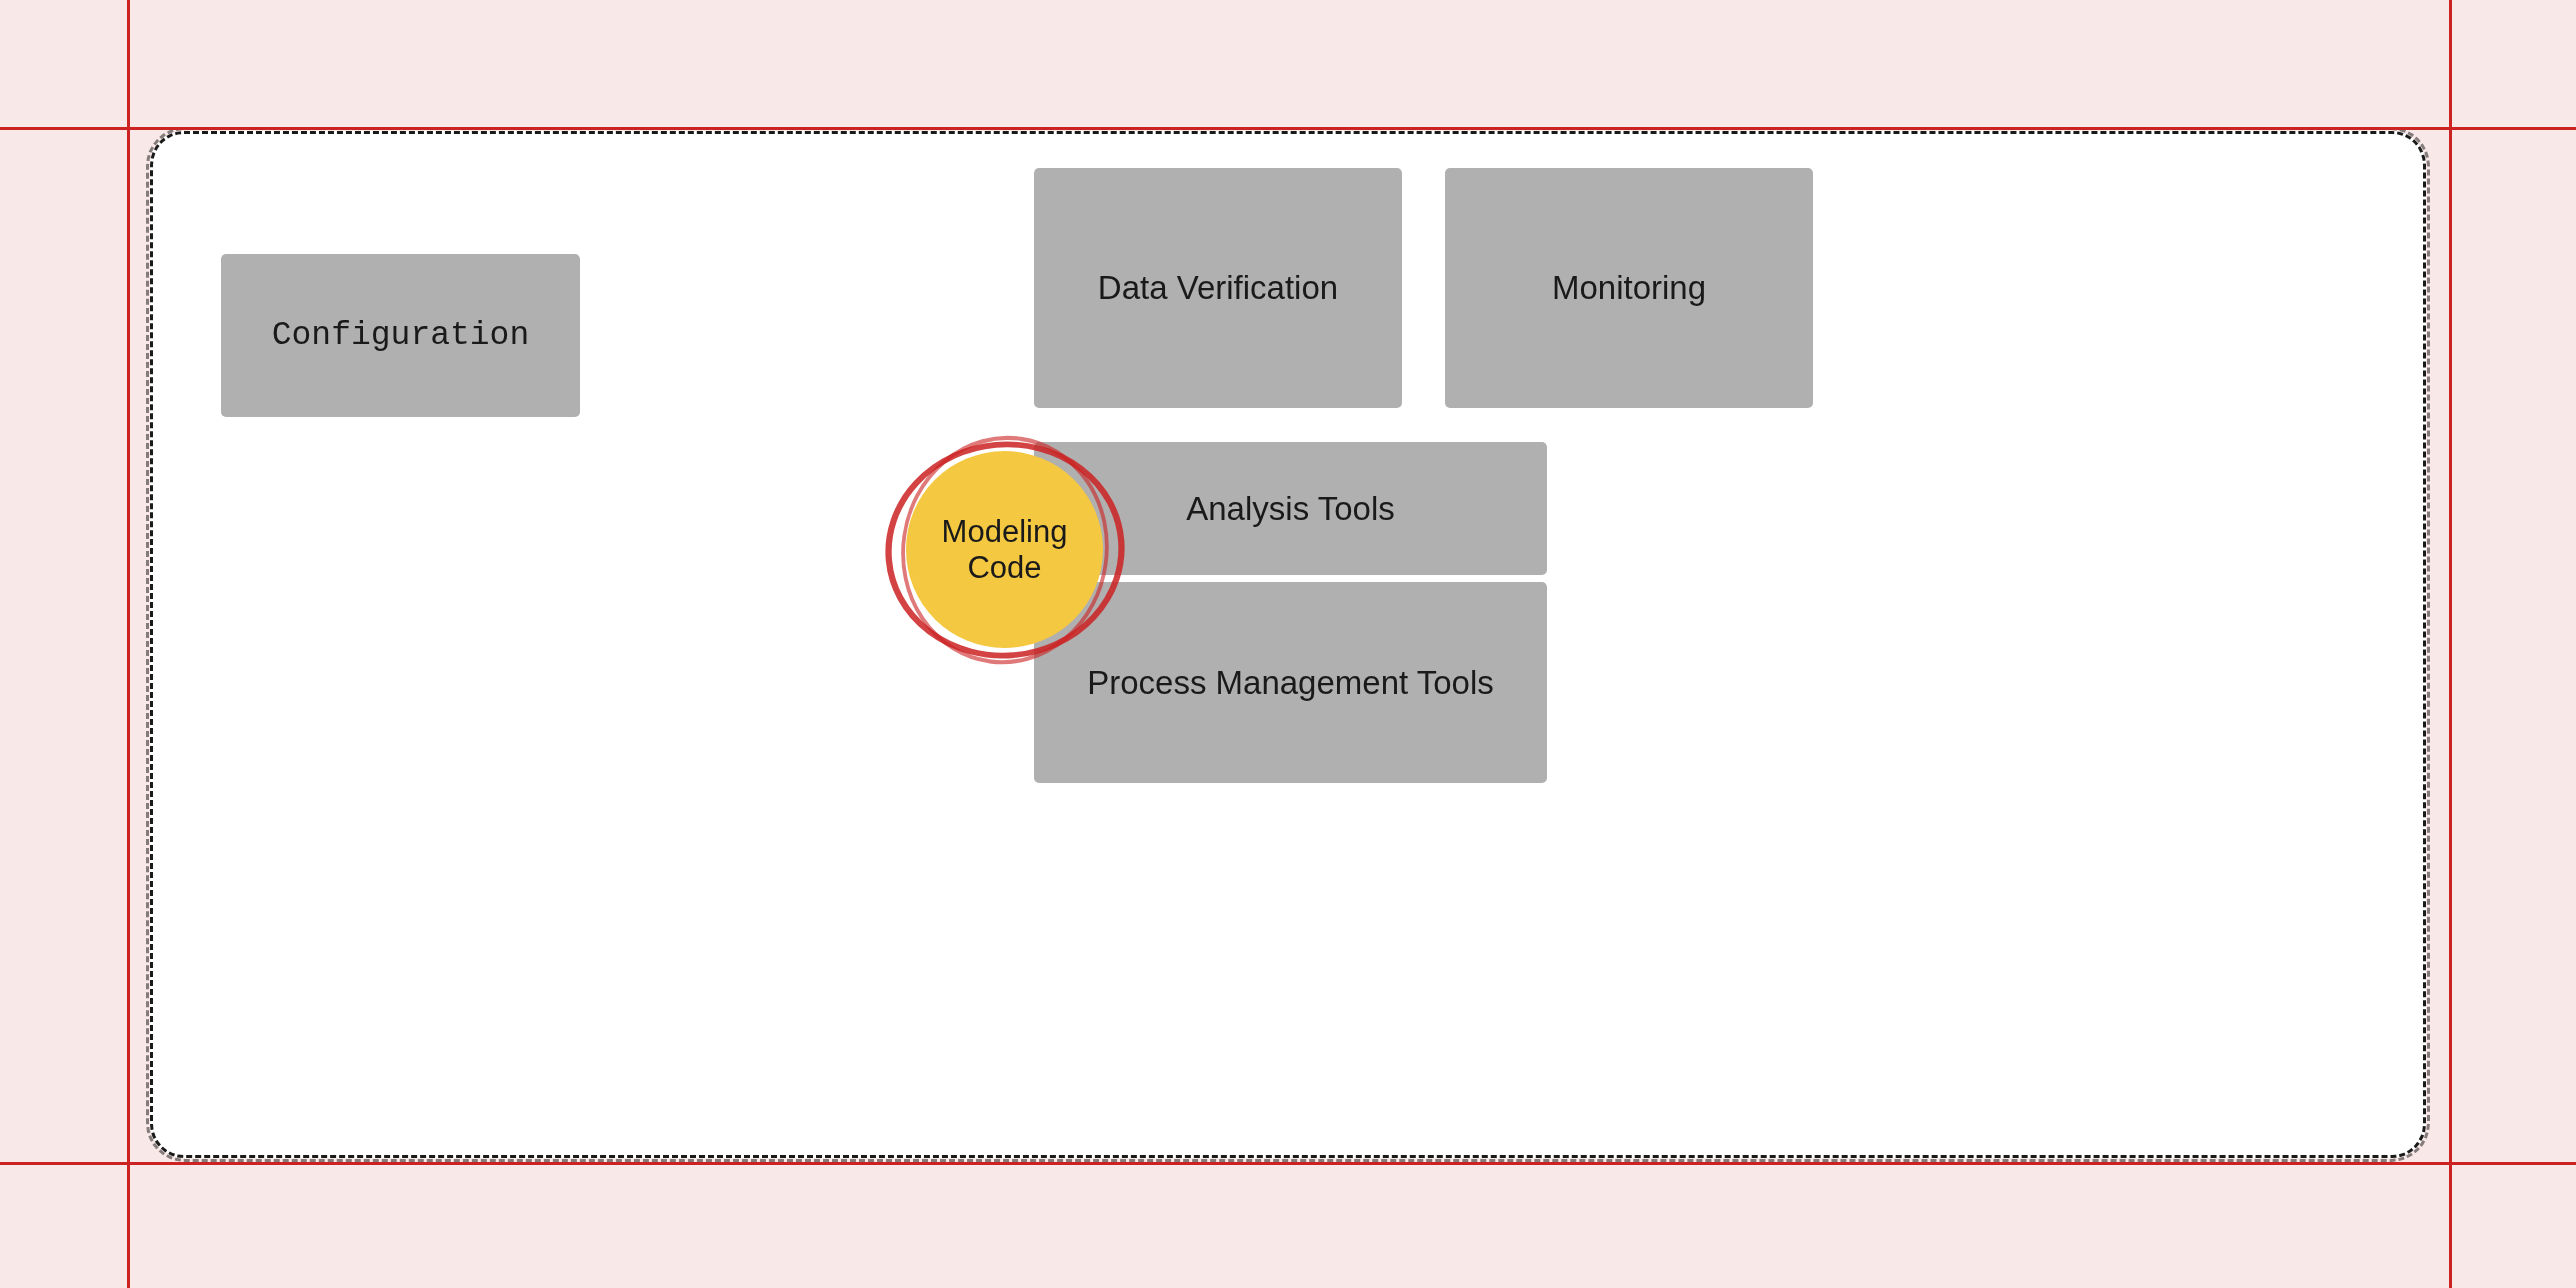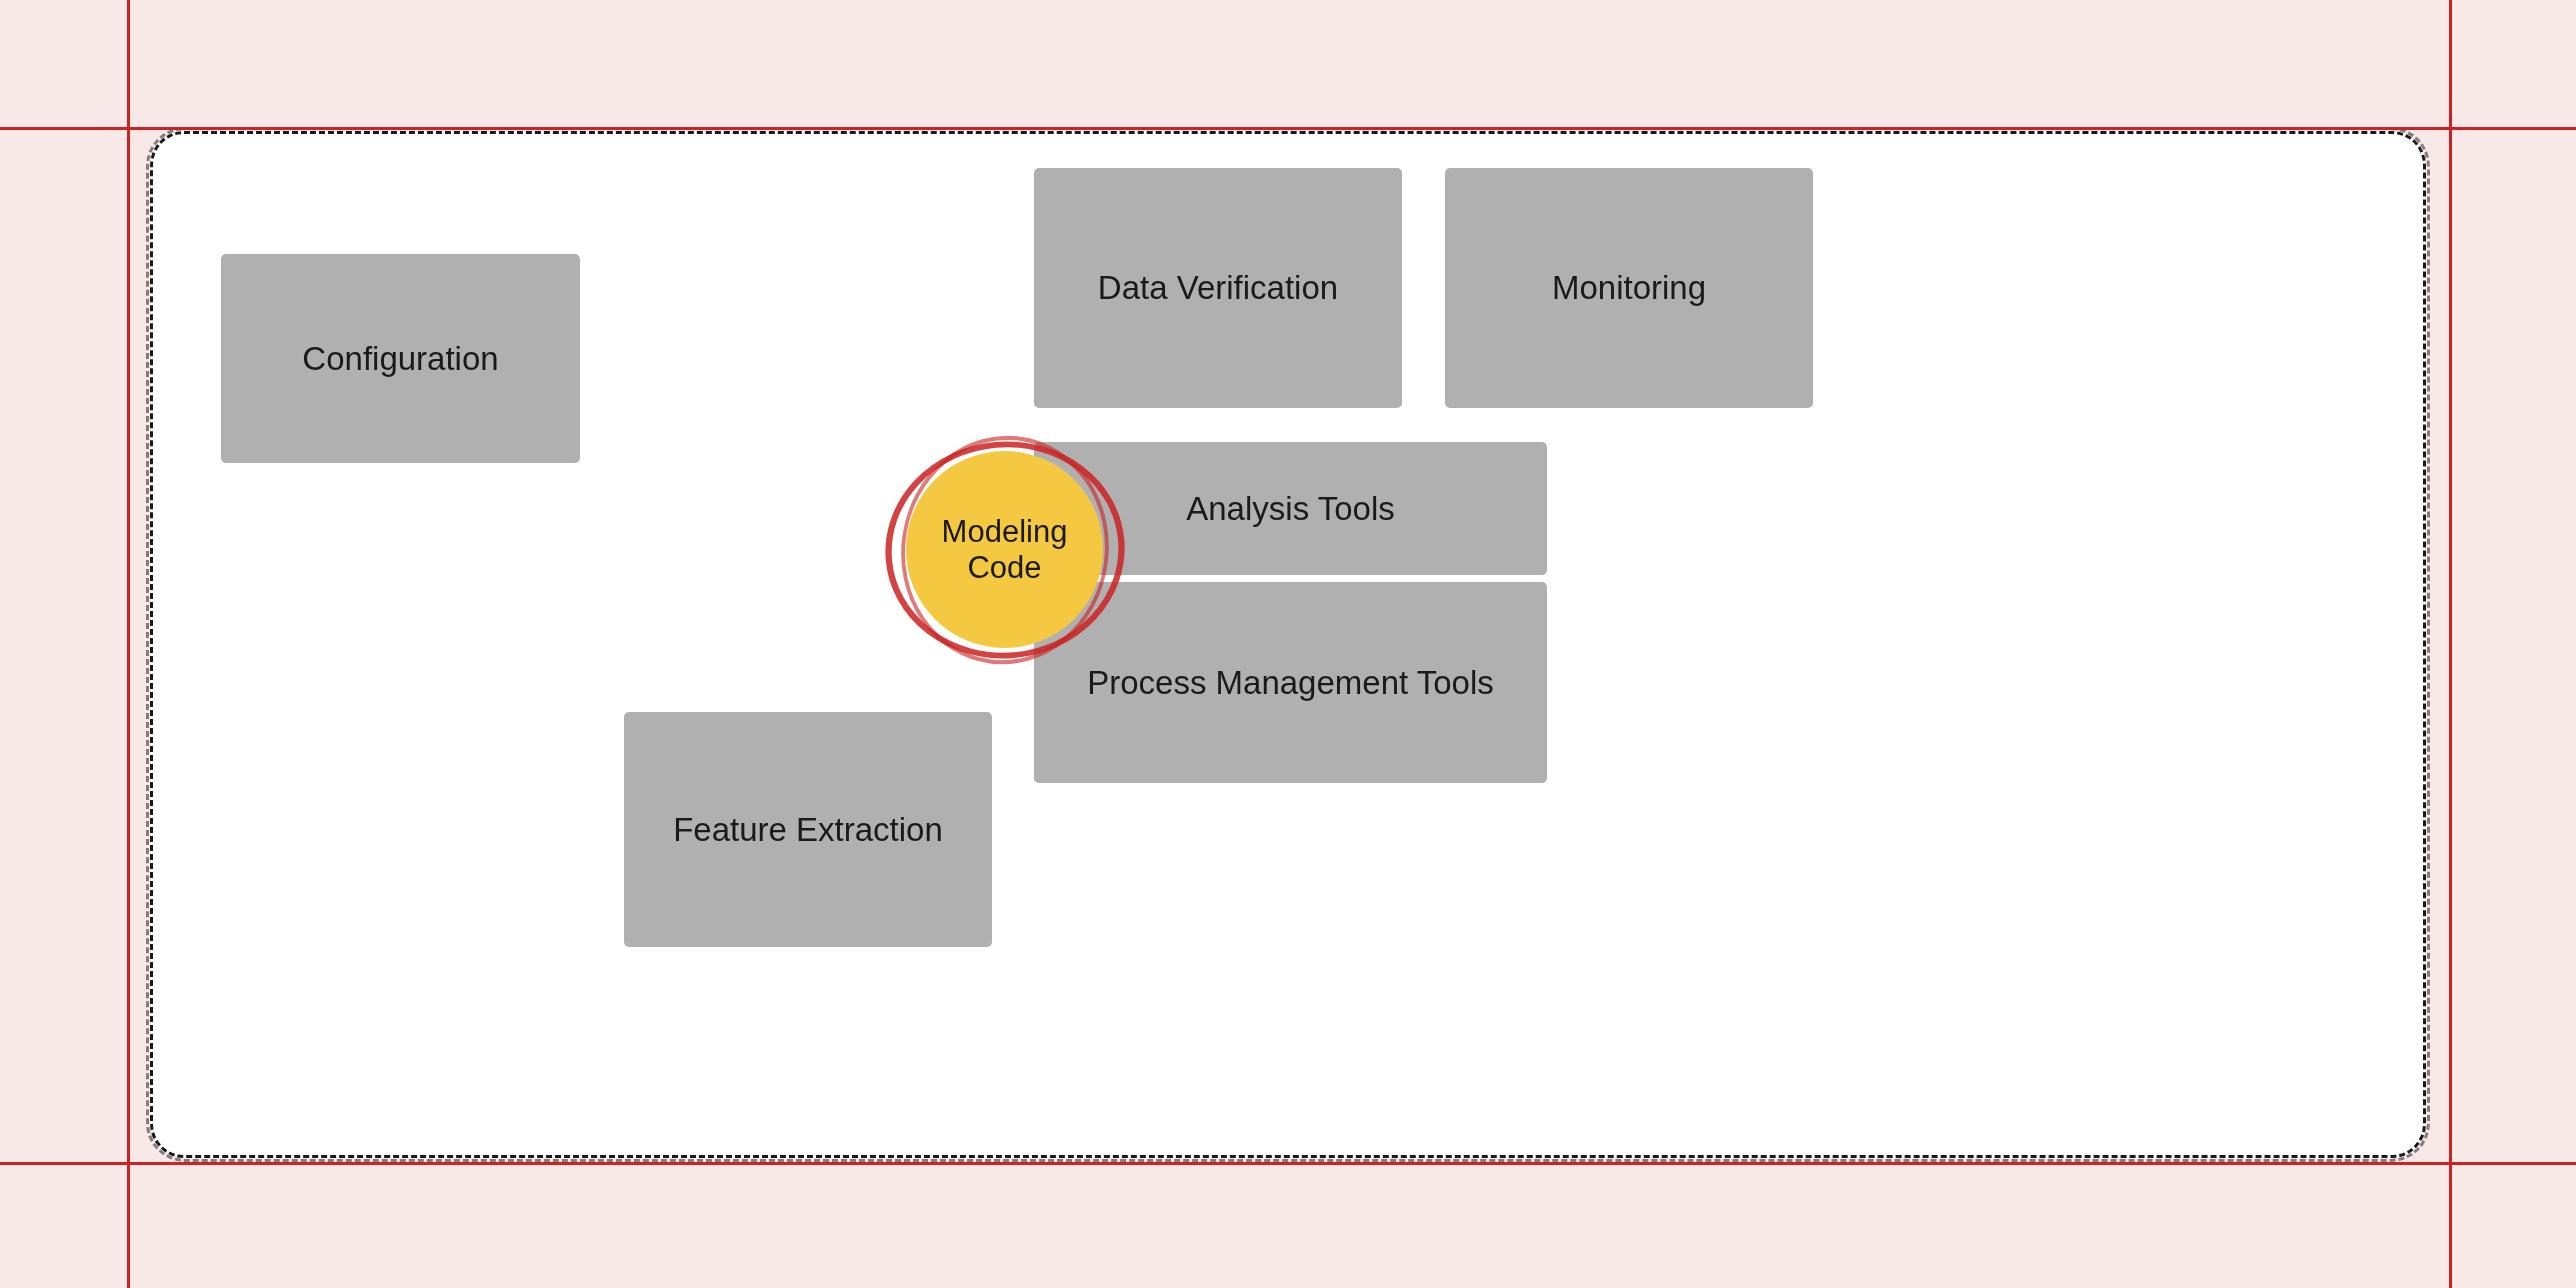--- a/index.html
+++ b/index.html
@@ -93,21 +93,22 @@
       font-weight: 400;
       color: #1a1a1a;
       padding: 35px;
     }
 
     
     .box-configuration {
       left: 68px;
       top: 120px;
       width: 359px;
-      height: 209px;
+      height: 163px;
+      font-family: Liberation Mono, monospace;
     }
 
     
     .box-serving {
       left: 68px;
       top: 325px;
       width: 359px;
       height: 334px;
     }
 
@@ -237,23 +238,20 @@
 
     <div class="box box-analysis">
       <span>Analysis Tools</span>
     </div>
 
     <div class="box box-process">
       <span>Process Management Tools</span>
     </div>
 
 
-    <div class="box box-feature">
-      <span>Feature Extraction</span>
-    </div>
 
     <div class="modeling-circle">
       <span>Modeling<br>Code</span>
     </div>
 
   </div>
 </div>
 
 
 </body></html>

